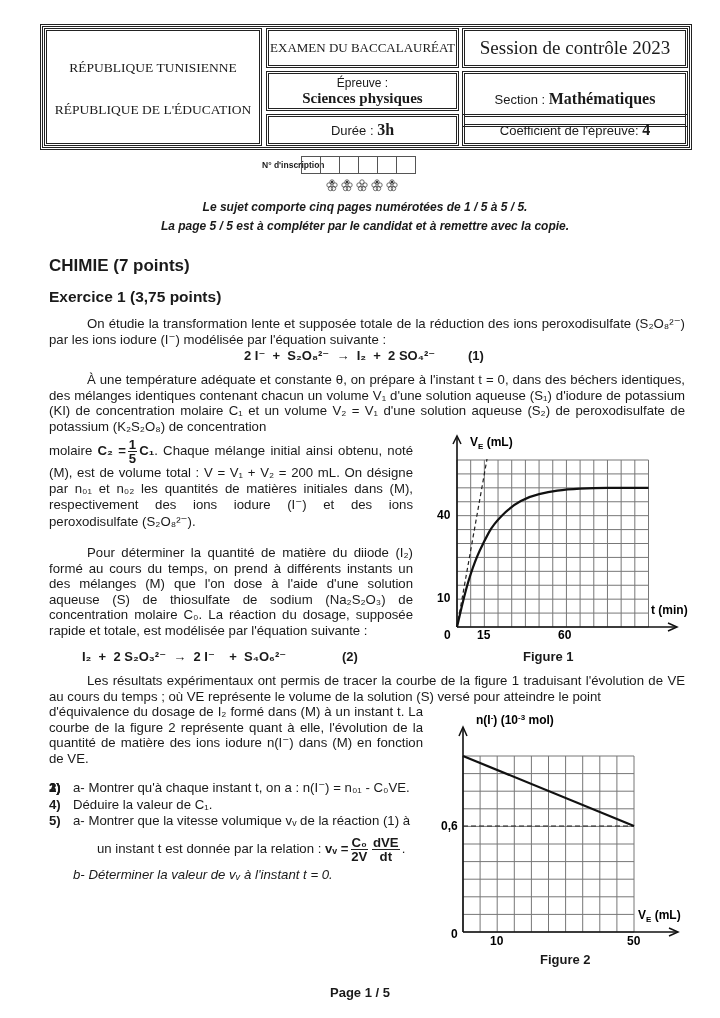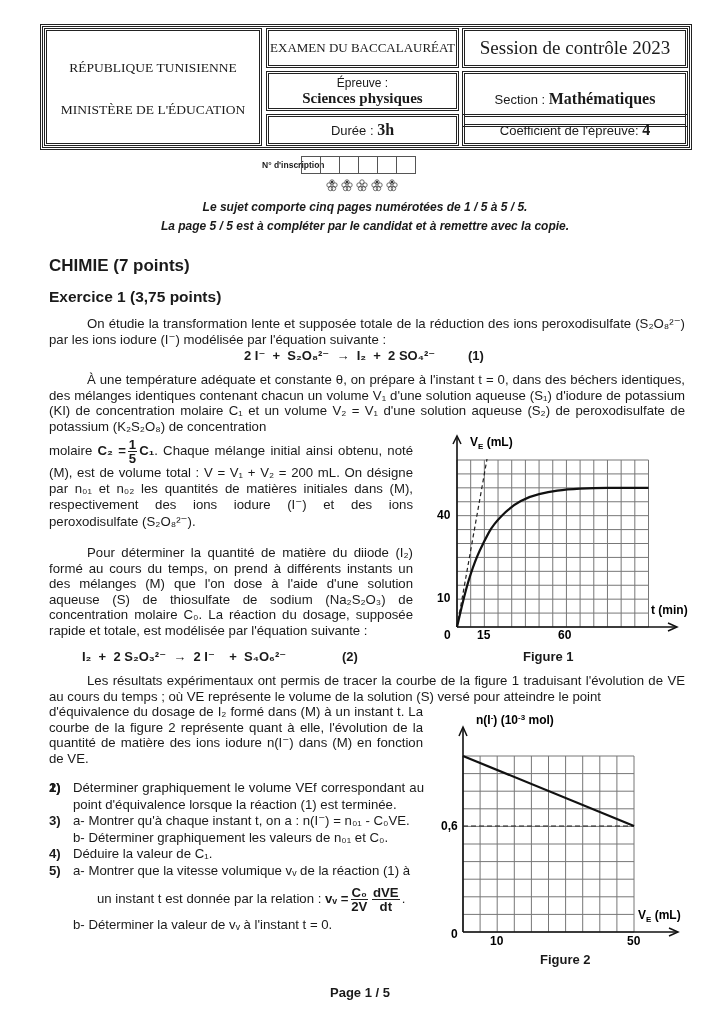--- a/index.html
+++ b/index.html
@@ -39,21 +39,21 @@
 
   .fig-cap { font-weight: bold; font-size: 13px; }
   .page-num { left: 0; width: 720px; top: 985px; text-align: center; font-weight: bold; font-size: 13px; }
 </style>
 </head>
 <body>
 
 <div class="abs hdr-outer"></div>
 <div class="abs hdr-left">
   <div class="hdr-left-txt" style="top:29px;">RÉPUBLIQUE TUNISIENNE</div>
-  <div class="hdr-left-txt" style="top:71px;">MINISTÈRE DE L'ÉDUCATION</div>
+  <div class="hdr-left-txt" style="top:71px;">RÉPUBLIQUE DE L'ÉDUCATION</div>
 </div>
 
 <div class="abs hdr-cell serif" style="left:266px;top:28px;width:193px;height:40px;font-size:13px;">
   <span>EXAMEN DU BACCALAURÉAT</span>
 </div>
 <div class="abs hdr-cell serif" style="left:462px;top:28px;width:226px;height:40px;font-size:19px;">
   <span>Session de contrôle 2023</span>
 </div>
 <div class="abs hdr-cell" style="left:266px;top:71px;width:193px;height:40px;">
   <span style="font-size:12px;">Épreuve :</span>
@@ -155,36 +155,35 @@
 
 <div class="para indent" style="left:49px;top:545px;width:364px;">Pour déterminer la quantité de matière du diiode (I₂) formé au cours du temps, on prend à différents instants un des mélanges (M) que l'on dose à l'aide d'une solution aqueuse (S) de thiosulfate de sodium (Na₂S₂O₃) de concentration molaire C₀. La réaction du dosage, supposée rapide et totale, est modélisée par l'équation suivante :</div>
 <div class="eq" style="left:82px;top:649px;">I₂  +  2 S₂O₃²⁻  →  2 I⁻    +  S₄O₆²⁻</div>
 <div class="eq" style="left:342px;top:649px;">(2)</div>
 
 <div class="para indent" style="left:49px;top:673px;width:636px;">Les résultats expérimentaux ont permis de tracer la courbe de la figure 1 traduisant l'évolution de VE au cours du temps ; où VE représente le volume de la solution (S) versé pour atteindre le point</div>
 <div class="para" style="left:49px;top:704px;width:374px;">d'équivalence du dosage de I₂ formé dans (M) à un instant t. La courbe de la figure 2 représente quant à elle, l'évolution de la quantité de matière des ions iodure n(I⁻) dans (M) en fonction de VE.</div>
 
 <div class="abs q-list">
   <div class="q"><span class="n">1)</span></div>
-  <div class="q"><span class="n">2)</span><span>Déterminer graphiquement le volume VEf correspondant au point d'équivalence lorsque la réaction (1) est terminée.</span></div>
+  <div class="q"><span class="n">2)</span></div>
   <div class="q"><span class="n">3)</span><span>a- Montrer qu'à chaque instant t, on a : n(I⁻) = n₀₁ - C₀VE.</span></div>
-  <div class="q sub"><span>b- Déterminer graphiquement les valeurs de n₀₁ et C₀.</span></div>
   <div class="q"><span class="n">4)</span><span>Déduire la valeur de C₁.</span></div>
   <div class="q"><span class="n">5)</span><span>a- Montrer que la vitesse volumique vᵥ de la réaction (1) à</span></div>
   <div class="q" style="padding-left:48px;margin-top:6px;">
     <span>un instant t est donnée par la relation :</span>
     <b>vᵥ =</b><span class="frac">
         <span class="num">C₀</span>
         <span>2V</span>
       </span><span class="frac">
         <span class="num">dVE</span>
         <span>dt</span>
       </span>.
   </div>
-  <div class="q sub" style="margin-top:4px;"><span>b- Déterminer la valeur de vᵥ à l'instant t = 0.</span></div>
+  <div class="q sub" style="margin-top:4px;font-style:italic;"><span>b- Déterminer la valeur de vᵥ à l'instant t = 0.</span></div>
 </div>
 
 <div class="abs" style="left:425px;top:428px;width:275px;height:240px;">
   <svg width="275" height="240" viewBox="425 428 275 240">
     <g stroke="#777" stroke-width="1" id="g1grid">
         <line x1="457" x2="457" y1="460" y2="627"></line>
         <line x1="470.67857142857144" x2="470.67857142857144" y1="460" y2="627"></line>
         <line x1="484.35714285714283" x2="484.35714285714283" y1="460" y2="627"></line>
         <line x1="498.0357142857143" x2="498.0357142857143" y1="460" y2="627"></line>
         <line x1="511.7142857142857" x2="511.7142857142857" y1="460" y2="627"></line>

